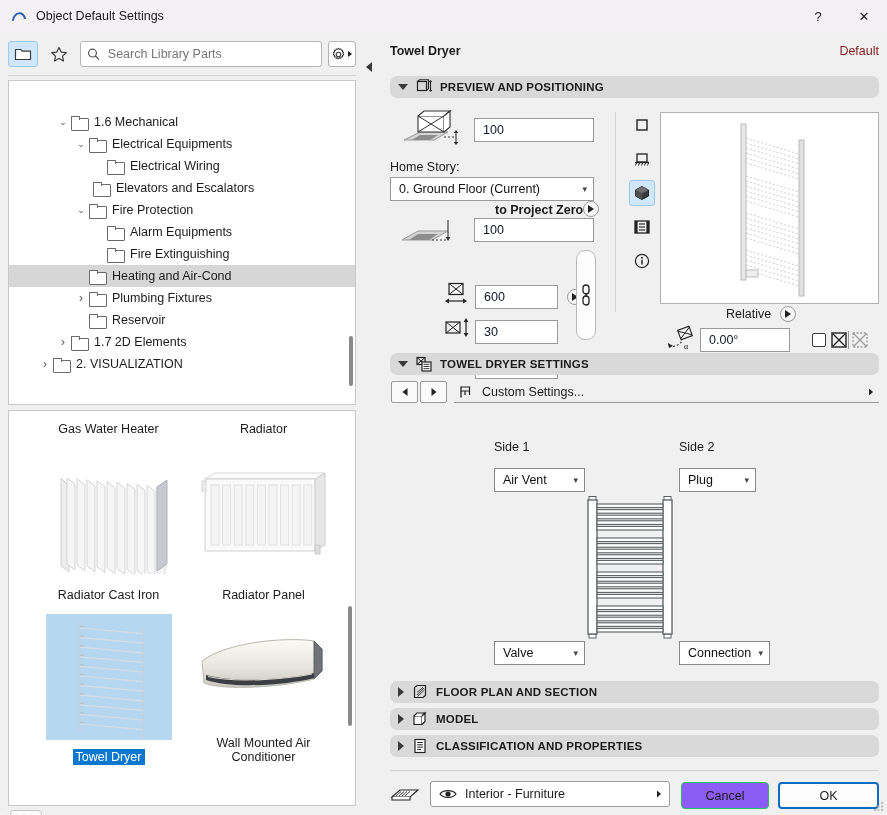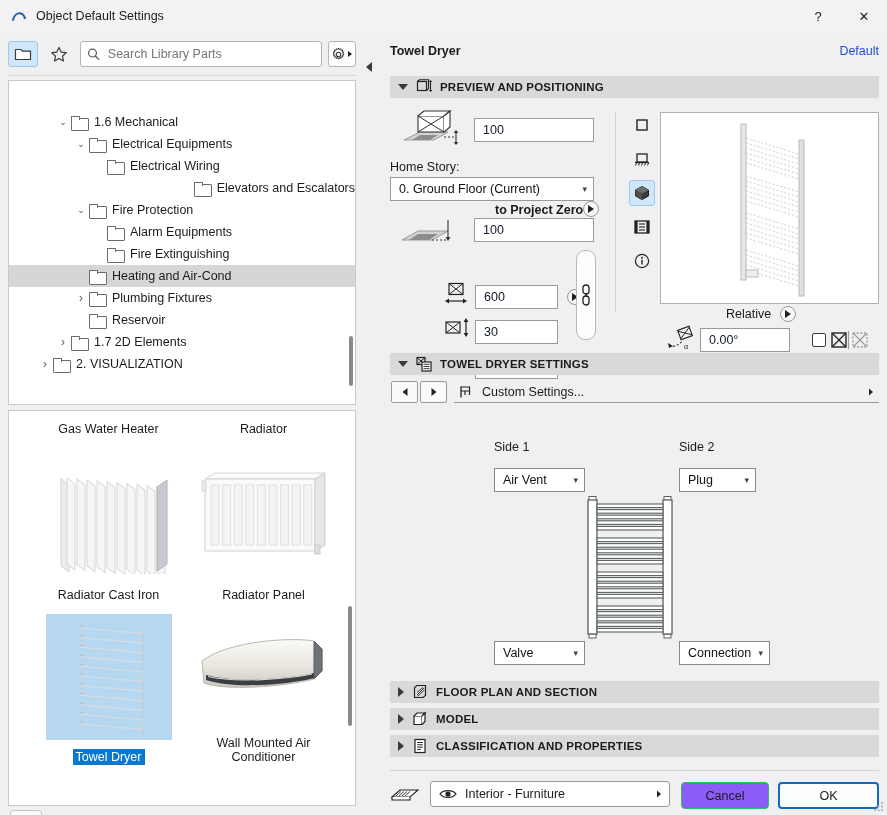--- a/index.html
+++ b/index.html
@@ -173,27 +173,27 @@
     position: absolute; left: 382px; top: 32px;
     width: 505px; height: 783px;
     background: #f0f0f0;
   }
   .rp-head {
     position: absolute; left: 8px; top: 12px; width: 489px;
     display: flex; justify-content: space-between; align-items: center;
     font-size: 12.5px;
   }
   .rp-head .obj-name { font-weight: bold; }
-  .rp-head .pref { color: #1d4ed8; }
+  .rp-head .pref { color: #7f1d1d; }
 
   .section-head {
     position: absolute; left: 8px; width: 489px; height: 22px;
     background: #d9d9d9;
     display: flex; align-items: center; gap: 7px;
-    font-size: 11.5px; font-weight: bold; letter-spacing: .2px;
+    font-size: 11.5px; font-weight: bold; letter-spacing: .2px; border-radius: 7px;
   }
   .sh-tri {
     margin-left: 8px; width: 0; height: 0;
   }
   .sh-tri.open {
     border-left: 5px solid transparent; border-right: 5px solid transparent;
     border-top: 6px solid #3a3a3a;
   }
   .sh-tri.closed {
     border-top: 5px solid transparent; border-bottom: 5px solid transparent;
@@ -360,21 +360,21 @@
           <div class="tree-row" style="padding-left: 64px;">
             <div class="twisty">⌄</div>
             <div class="folder"></div>
             <span>Electrical Equipments</span>
           </div>
           <div class="tree-row" style="padding-left: 82px;">
             <div class="twisty"></div>
             <div class="folder"></div>
             <span>Electrical Wiring</span>
           </div>
-          <div class="tree-row" style="padding-left: 52px; justify-content: flex-end;">
+          <div class="tree-row" style="padding-left: 68px;">
             <div class="twisty"></div>
             <div class="folder"></div>
             <span>Elevators and Escalators</span>
           </div>
           <div class="tree-row" style="padding-left: 64px;">
             <div class="twisty">⌄</div>
             <div class="folder"></div>
             <span>Fire Protection</span>
           </div>
           <div class="tree-row" style="padding-left: 82px;">

